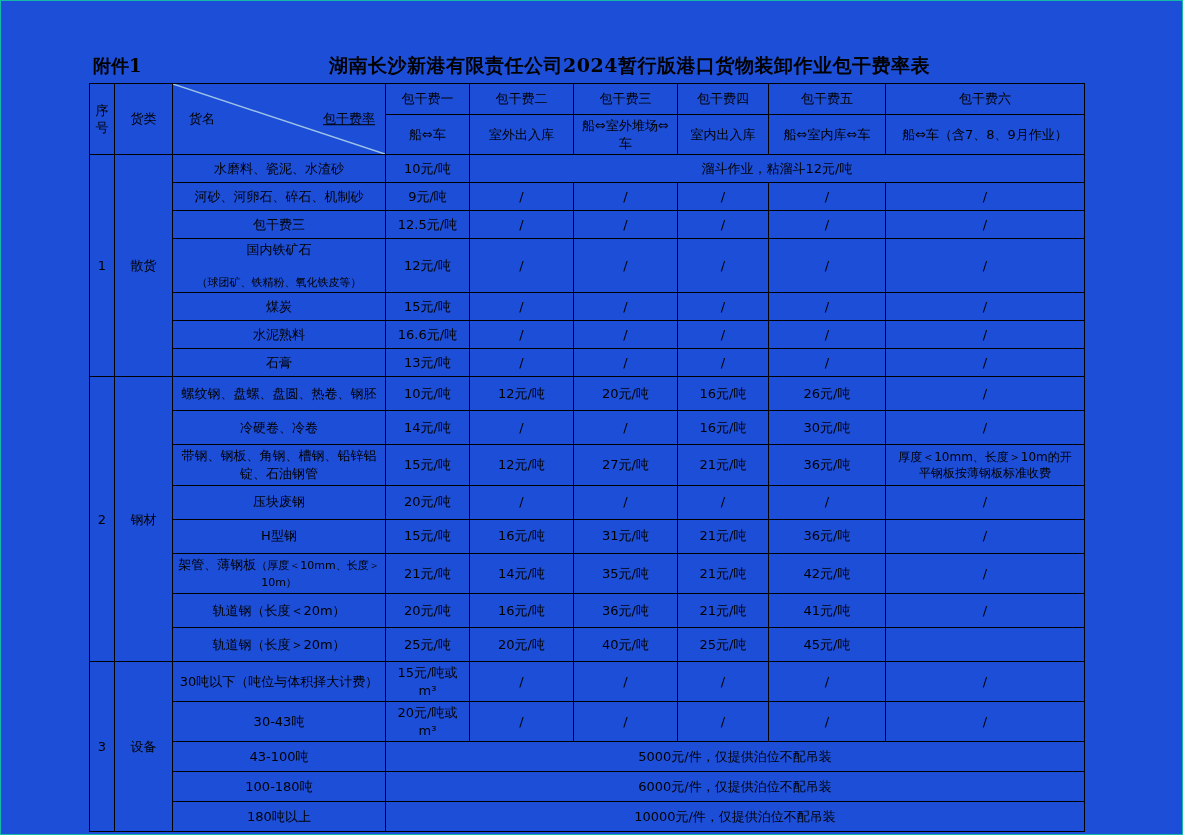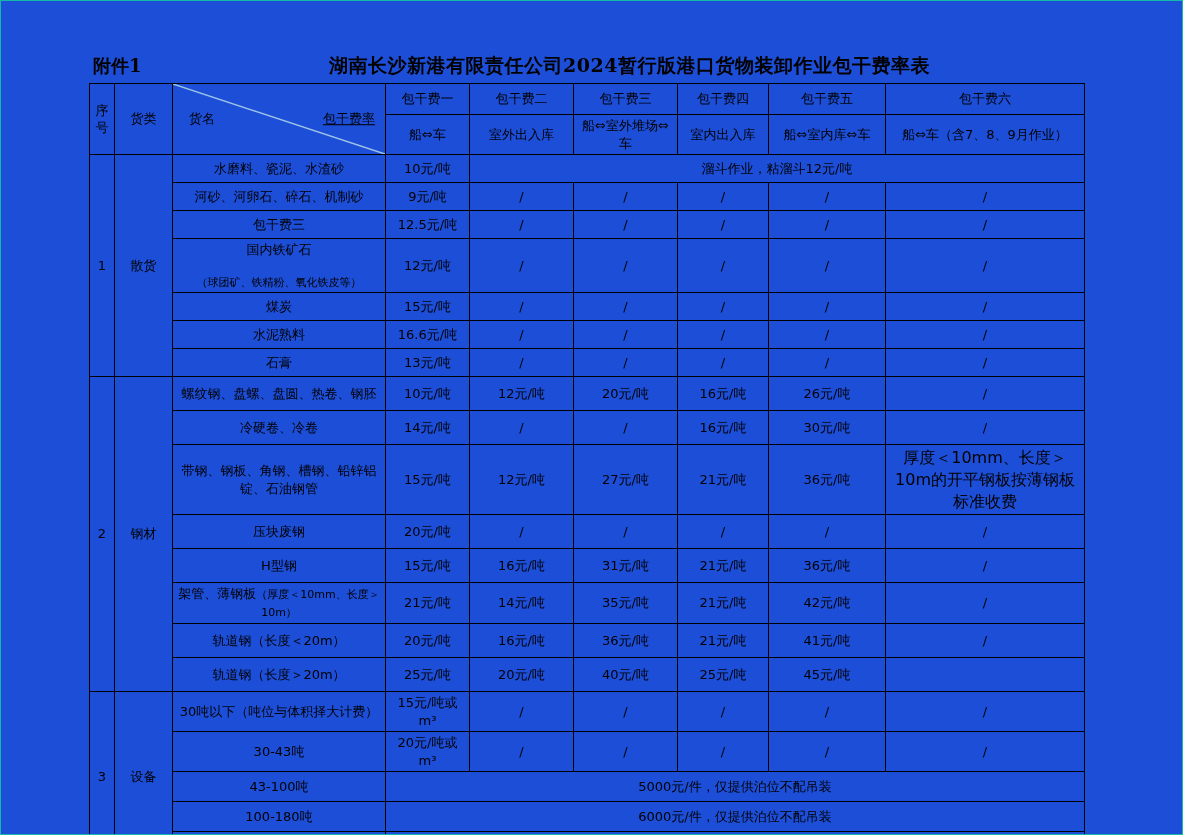--- a/index.html
+++ b/index.html
@@ -51,21 +51,21 @@
   thead tr { height: 31px; margin-left: 28px; }
   tr.sec-0 { height: 28px; }
   tr.sec-1 { height: 34px; }
   tr.sec-2 { height: 30px; }
   .diag-cell { position: relative; padding: 0; }
   .diag-cell svg { position: absolute; left: 0; top: 0; width: 100%; height: 100%; display: block; }
   .diag-left  { position: absolute; left: 16px;  top: 50%; transform: translateY(-50%); }
   .diag-right { position: absolute; right: 10px; top: 50%; transform: translateY(-50%); text-decoration: underline; }
   .name-cell .cell-note { font-size: 11px; }
   div.cell-note { display: block; margin-top: 17px; }
-  td.small-note { font-size: 16px; padding: 2px 8px; }
+  td.small-note { font-size: 12px; padding: 2px 8px; }
 </style>
 </head>
 <body>
 
 <div class="page">
 
   <div class="attachment">附件1</div>
   <div class="doc-title">湖南长沙新港有限责任公司2024暂行版港口货物装卸作业包干费率表</div>
 
   <table class="fee-table">

